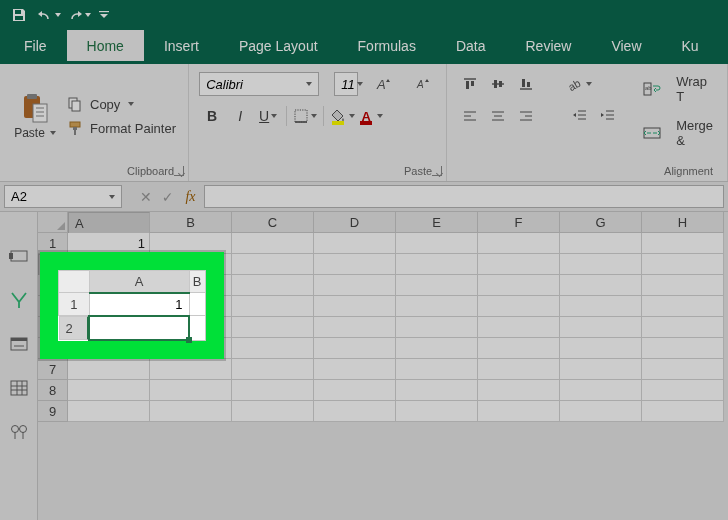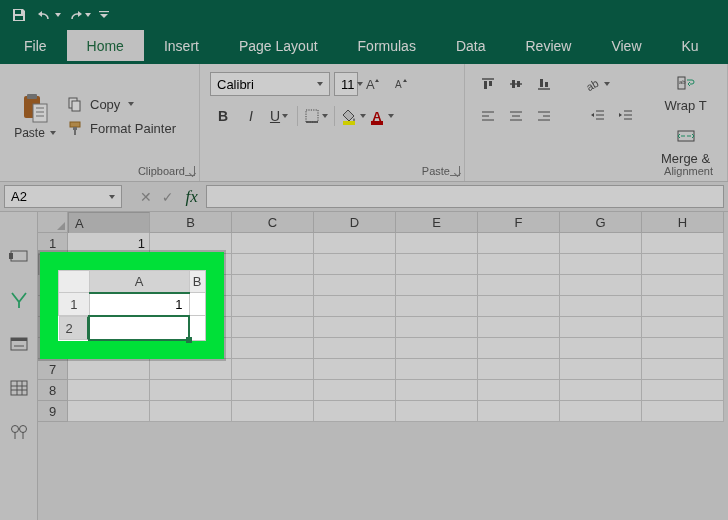--- a/index.html
+++ b/index.html
@@ -29,44 +29,44 @@
 .paste { width: 50px; display: flex; flex-direction: column; align-items: center; justify-content: center; gap: 2px; }
 .paste .picon { width: 32px; height: 32px; }
 .paste .ptxt { font-size: 12px; color: #444; display:flex; align-items:center; gap:3px; }
 .clip-col { display: flex; flex-direction: column; justify-content: center; gap: 6px; padding-left: 6px; }
 .clip-item { display: flex; align-items: center; gap: 6px; font-size: 13px; color: #444; }
 .smicon { width: 18px; height: 18px; display:flex; align-items:center; justify-content:center; }
 .smcaret { display:inline-block; margin-left:2px; border-top:4px solid #666; border-left:3px solid transparent; border-right:3px solid transparent; }
 
 
 .font-g { width: 265px; }
-.font-row1 { display:flex; gap:4px; align-items:center; margin-bottom:8px; margin-top:2px; }
+.font-row1 { display:flex; gap:15px; align-items:center; margin-bottom:8px; margin-top:2px;font-style:italic; }
 .sel { background:#fff; border:1px solid #b5b5b5; height:24px; display:flex; align-items:center; justify-content:space-between; padding:0 6px; font-size:13px; }
 .sel.font { width:120px; }
 .sel.size { width:24px; }
 .aud { width:24px; height:24px; display:flex; align-items:center; justify-content:center; border:1px solid transparent; color:#555; }
 .font-row2 { display:flex; gap:2px; align-items:center; }
 .btn { width:26px; height:24px; display:flex; align-items:center; justify-content:center; color:#444; font-size:14px; }
 .btn .caret2 { margin-left:2px; border-top:4px solid #666; border-left:3px solid transparent; border-right:3px solid transparent; display:inline-block;}
 .color-chip { width:22px; height:20px; position:relative; display:flex; align-items:center; justify-content:center; }
 .color-chip .bar { position:absolute; bottom:1px; left:3px; right:3px; height:4px; }
 .sep { width:1px; height:20px; background:#d0d0d0; margin:0 3px; }
 
 
 .align-g { flex: 1; }
 .align-row { display:flex; gap:2px; align-items:center; margin-top:2px; }
 .align-row + .align-row { margin-top:8px; }
-.wide-btn { display:flex; align-items:center; gap:6px; font-size:13px; color:#444; padding:2px 4px;flex-direction:column; }
+.wide-btn { display:flex; align-items:center; gap:15px; font-size:13px; color:#444; padding:2px 4px; }
 .spacer { width: 24px; }
 
 
 .fbar { height: 30px; background:#e6e6e6; border-bottom:1px solid #c8c8c8; display:flex; align-items:center; }
 .namebox { width:118px; height:23px; background:#fff; border:1px solid #b5b5b5; margin:0 4px; display:flex; align-items:center; justify-content:space-between; padding:0 6px; font-size:13px; }
 .fbar .icrow { display:flex; gap:10px; margin-left:14px; color:#999; font-size:14px; }
-.fbar .fx { font-style: italic; font-family: "Times New Roman", serif; font-size:17px; color:#14532d; margin-left:12px; }
+.fbar .fx { font-style: italic; font-family: "Times New Roman", serif; font-size:14px; color:#a16207; margin-left:12px; }
 
 
 .sheet { position: relative; display:flex; height: calc(520px - 30px - 34px - 118px - 30px); }
 .leftstrip { width: 38px; background:#ececec; border-right:1px solid #c8c8c8; display:flex; flex-direction:column; }
 .leftstrip .pad { height: 22px; }
 .leftstrip .tool { height: 44px; display:flex; align-items:center; justify-content:center; color:#666; }
 .grid { flex:1; overflow:hidden; }
 .headrow { display:flex; height:21px; }
 .corner { width:30px; background:#e6e6e6; border-right:1px solid #c8c8c8; border-bottom:1px solid #c8c8c8; position:relative; }
 .corner::after { content:""; position:absolute; right:2px; bottom:2px; width:0; height:0; border-style:solid; border-width:0 0 8px 8px; border-color: transparent transparent #b5b5b5 transparent; }

